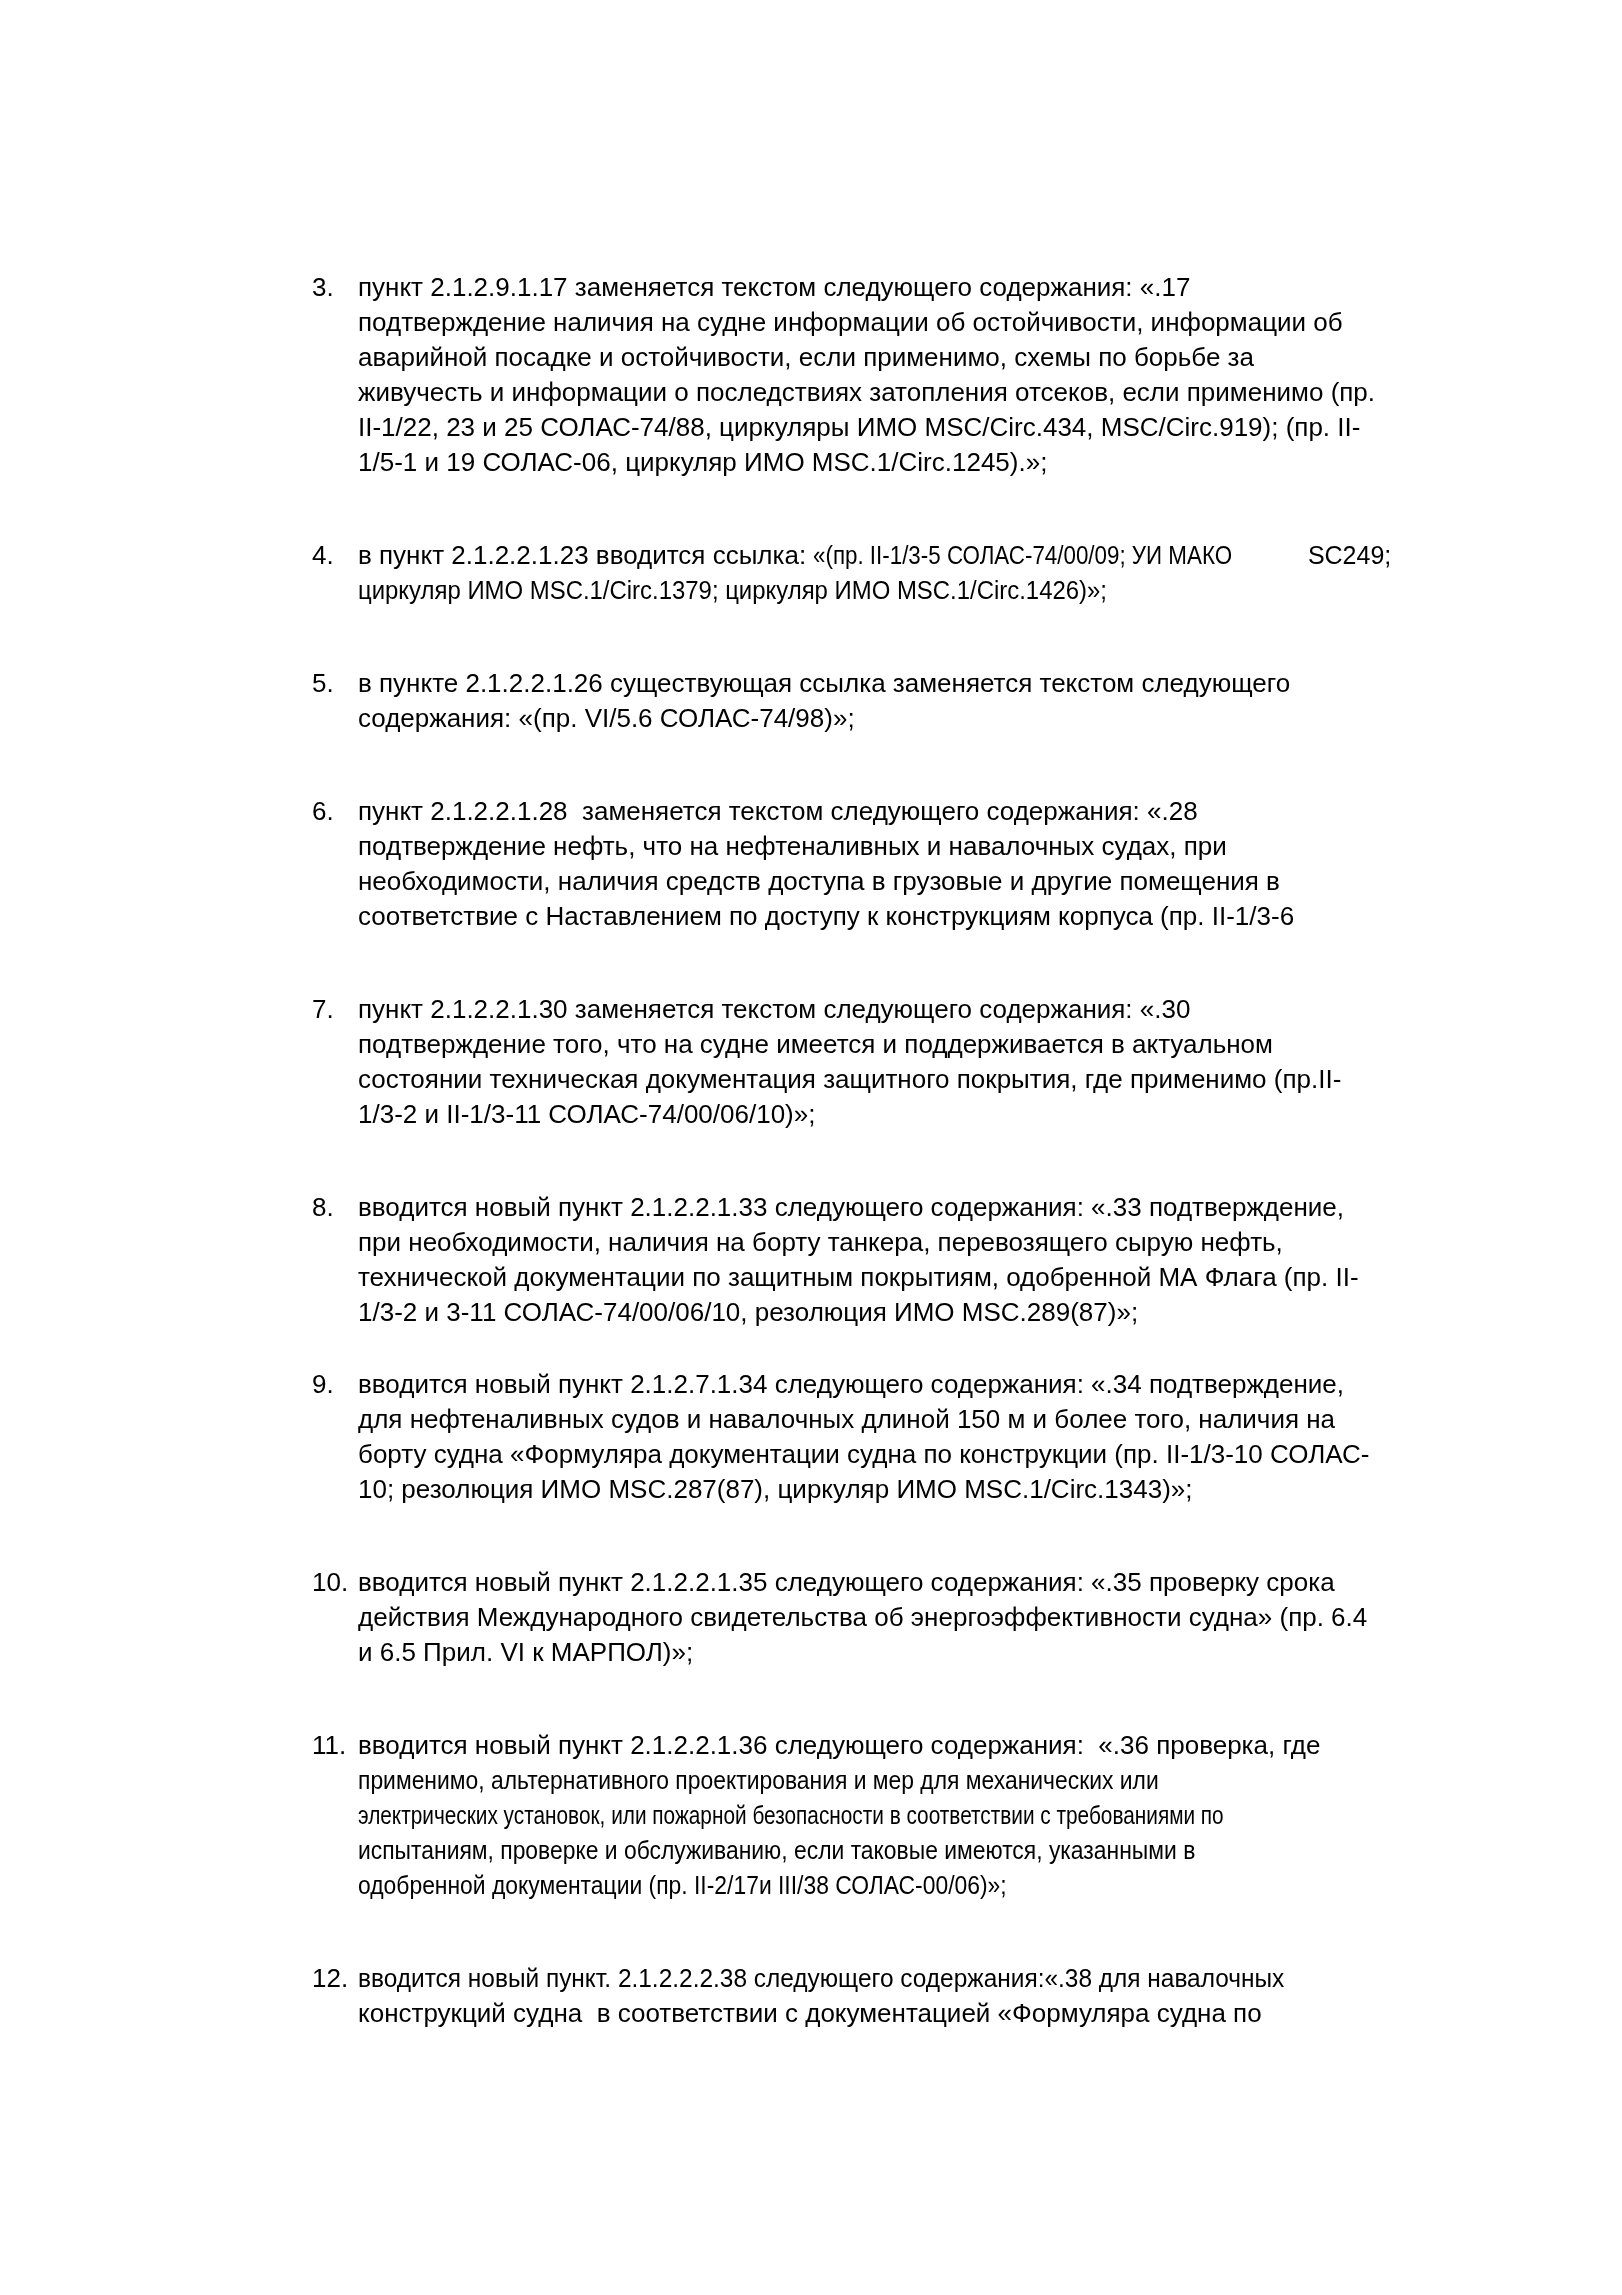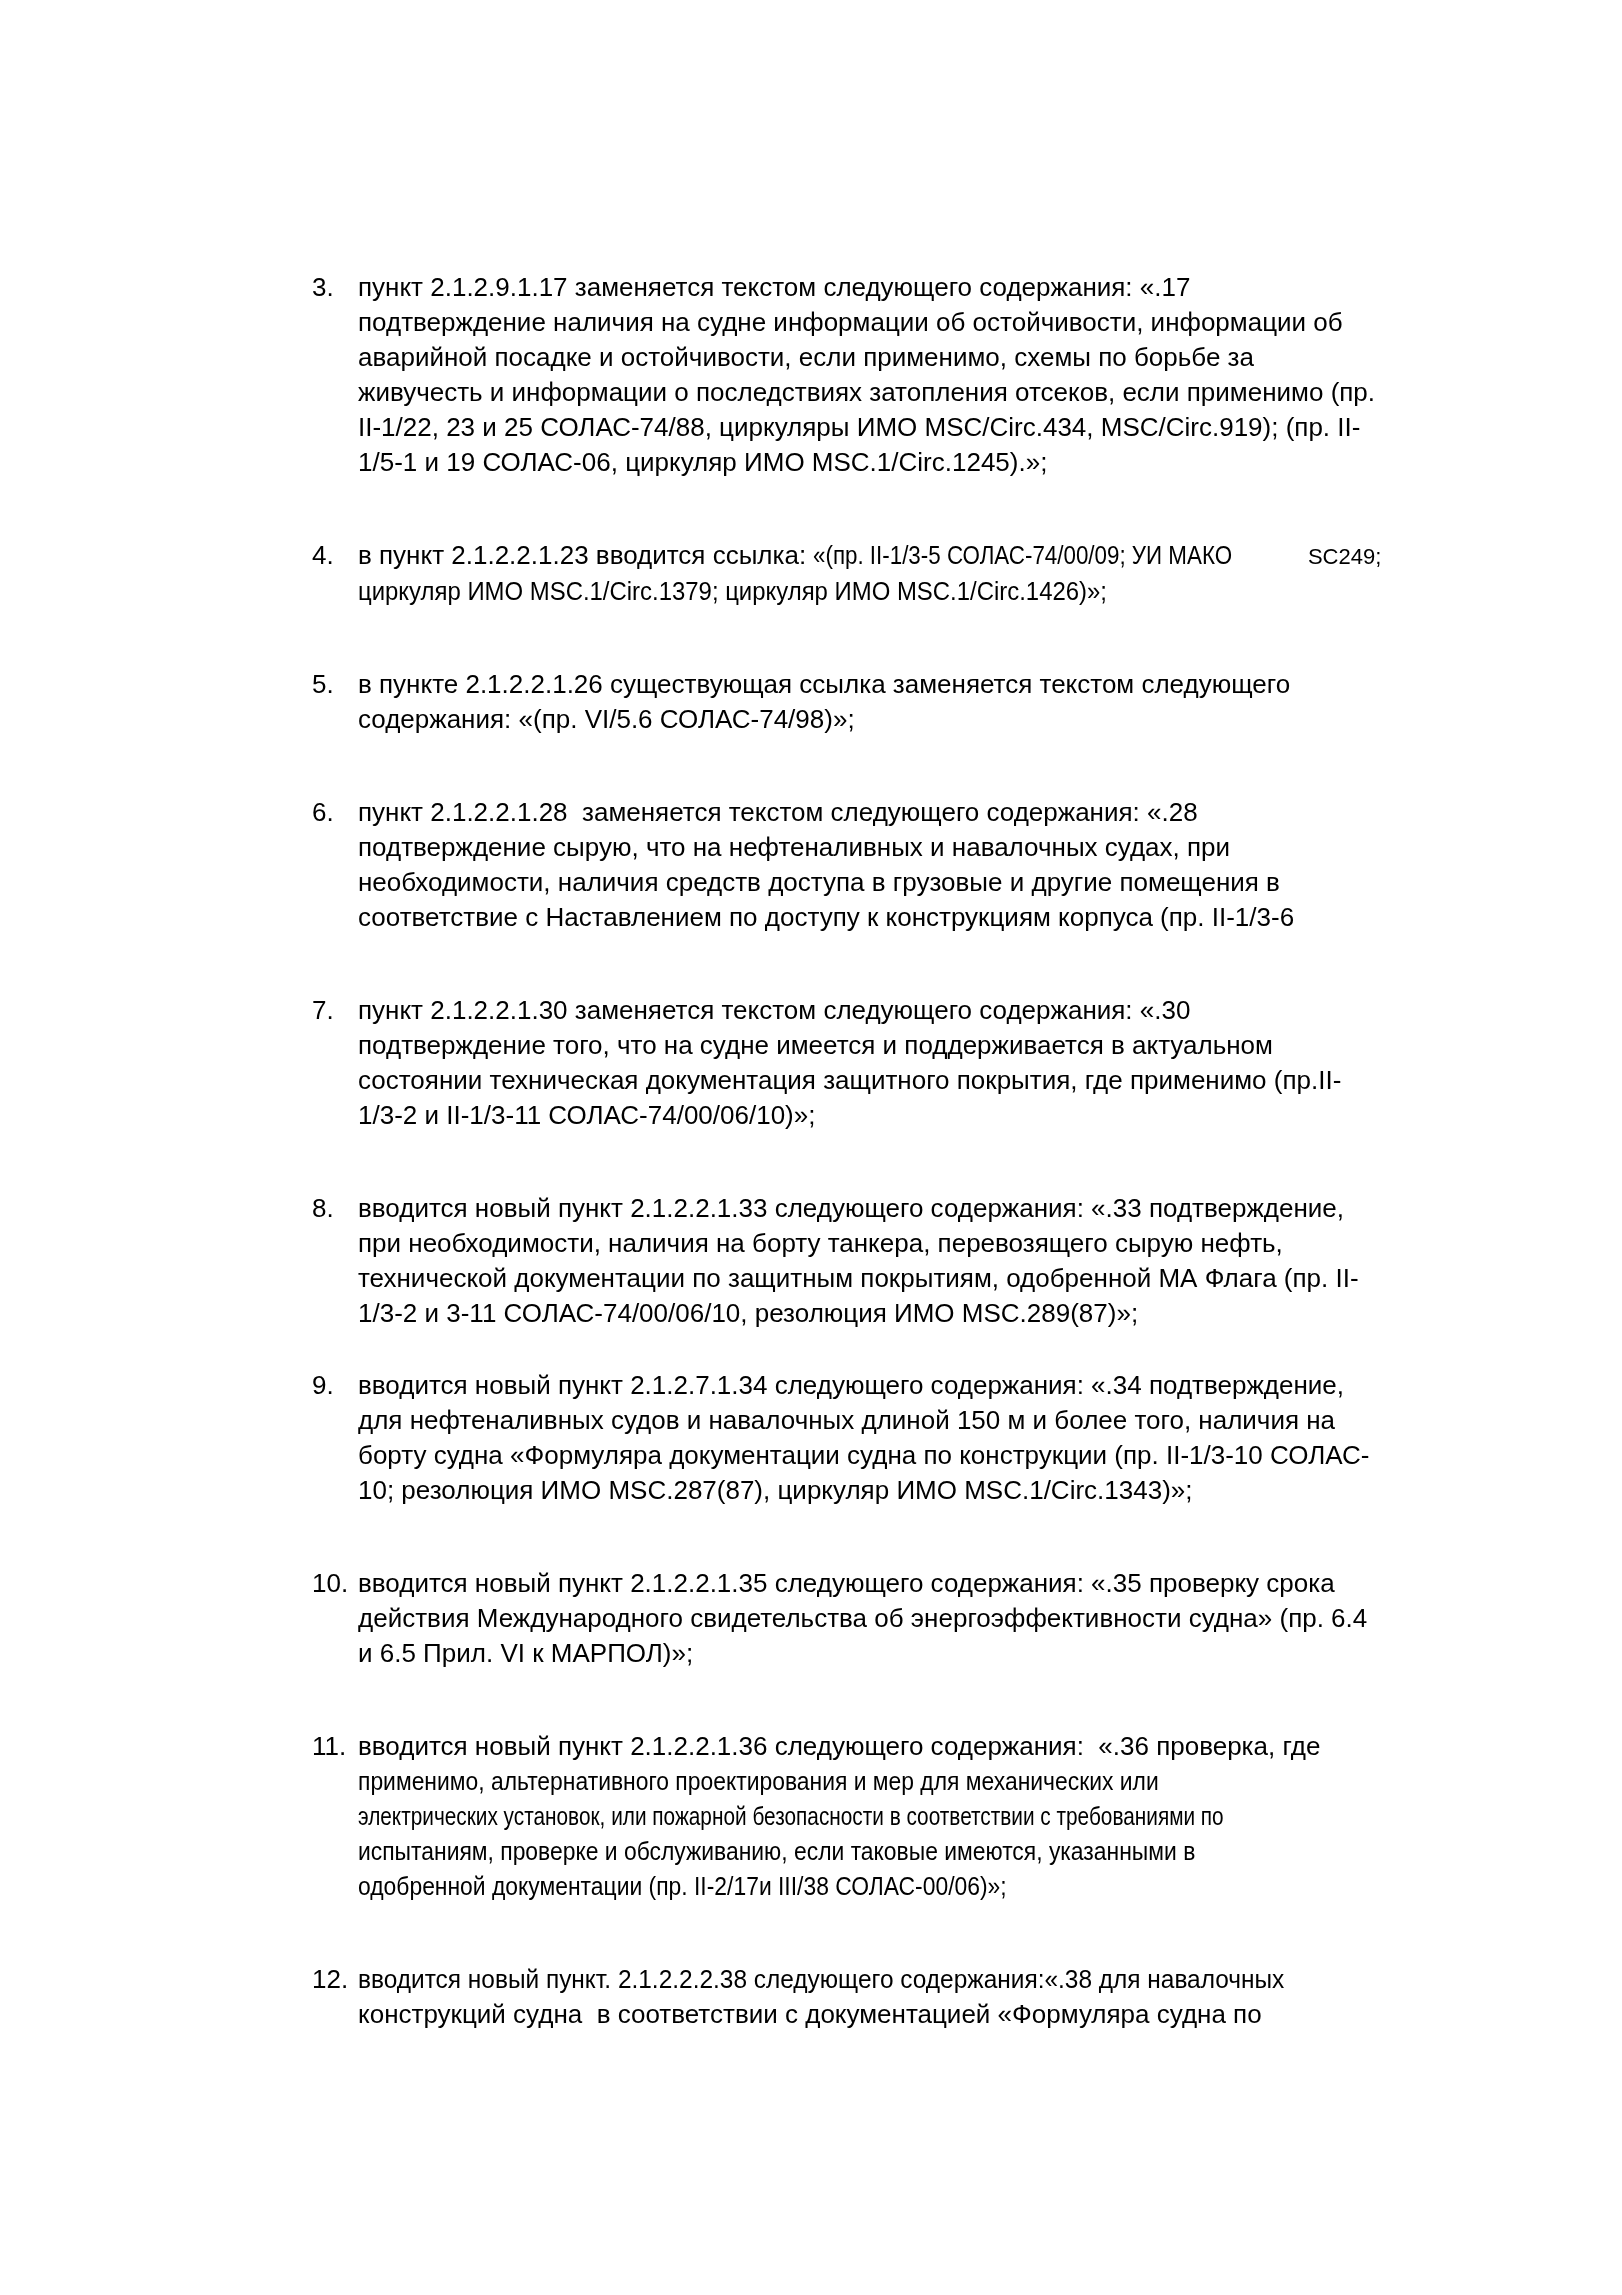--- a/index.html
+++ b/index.html
@@ -37,21 +37,21 @@
     white-space: pre;
     transform-origin: 0 50%;
   }
   .run { white-space: pre; }
   .ib { display: inline-block; transform-origin: 0 50%; vertical-align: baseline; }
   .cond94 { transform: scaleX(0.94); }
   .cond92 { transform: scaleX(0.92); }
   .cond88 { transform: scaleX(0.88); }
   .cond86 { transform: scaleX(0.86); }
   .cond80 { transform: scaleX(0.80); }
-  .sm { font-size: 22px; }
+  .sm { font-size: 25px; }
 </style>
 </head>
 <body>
 
 <div class="page">
   <div class="list">
 
     <div class="item">
       <span class="num">3.</span>
       <div class="text">
@@ -77,21 +77,21 @@
       <div class="text">
         <span class="line">в пункте 2.1.2.2.1.26 существующая ссылка заменяется текстом следующего</span>
         <span class="line">содержания: «(пр. VI/5.6 СОЛАС-74/98)»;</span>
       </div>
     </div>
 
     <div class="item">
       <span class="num">6.</span>
       <div class="text">
         <span class="line">пункт 2.1.2.2.1.28  заменяется текстом следующего содержания: «.28</span>
-        <span class="line">подтверждение сырую, что на нефтеналивных и навалочных судах, при</span>
+        <span class="line">подтверждение нефть, что на нефтеналивных и навалочных судах, при</span>
         <span class="line">необходимости, наличия средств доступа в грузовые и другие помещения в</span>
         <span class="line">соответствие с Наставлением по доступу к конструкциям корпуса (пр. II-1/3-6</span>
       </div>
     </div>
 
     <div class="item">
       <span class="num">7.</span>
       <div class="text">
         <span class="line">пункт 2.1.2.2.1.30 заменяется текстом следующего содержания: «.30</span>
         <span class="line">подтверждение того, что на судне имеется и поддерживается в актуальном</span>

